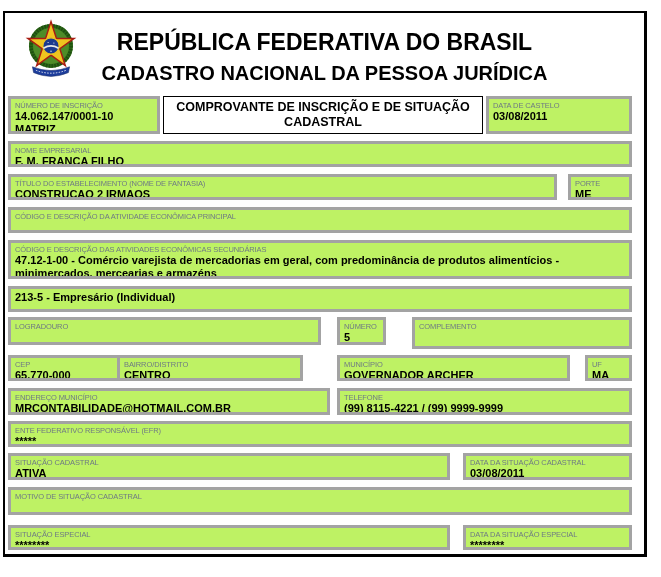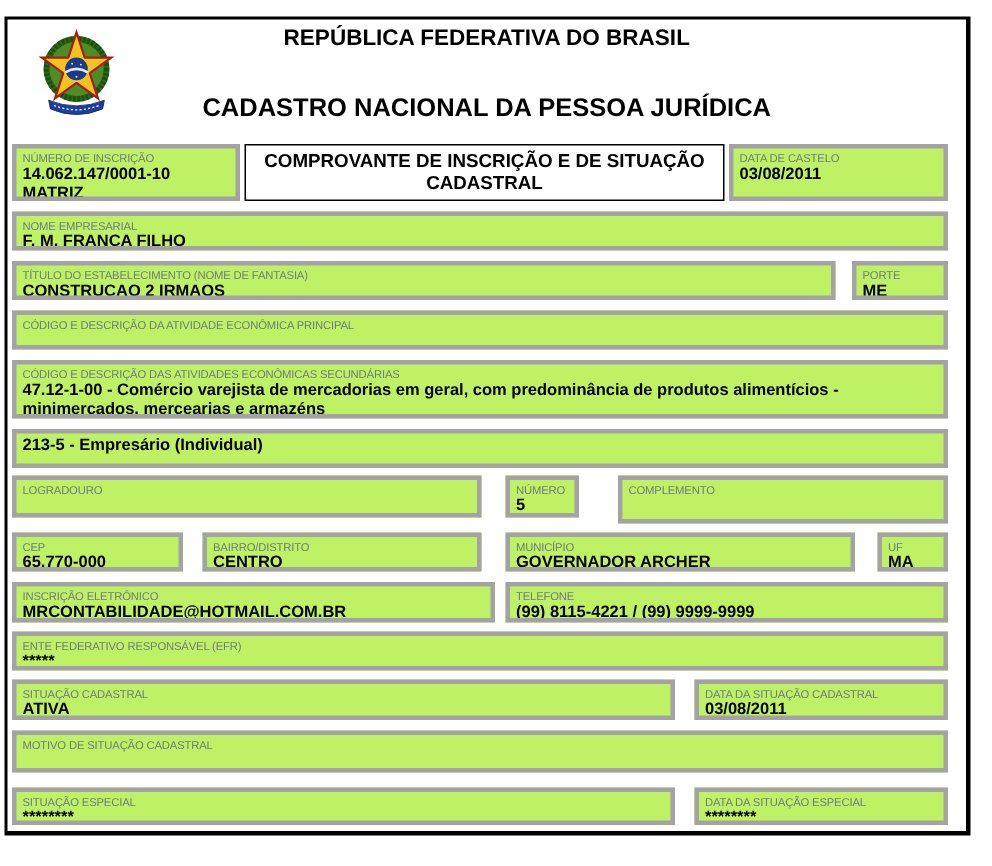--- a/index.html
+++ b/index.html
@@ -8,24 +8,24 @@
     font-family:"Liberation Sans","DejaVu Sans",sans-serif;
     position:relative;overflow:hidden;
   }
   .doc{
     position:absolute;left:3px;top:11px;width:644px;height:546px;
     border-style:solid;border-color:#000;border-width:2px 3px 3px 2px;
     box-sizing:border-box;background:#fff;
   }
   .inner{position:absolute;left:0;top:0;width:639px;height:541px;}
   .coa{position:absolute;left:17px;top:5px;width:58px;height:64px;}
-  .t1{position:absolute;left:0;top:4px;width:100%;text-align:center;
-      font-size:15px;font-weight:bold;color:#000;letter-spacing:0px;}
+  .t1{position:absolute;left:0;top:16px;width:100%;text-align:center;
+      font-size:23px;font-weight:bold;color:#000;letter-spacing:0px;}
   .t2{position:absolute;left:0;top:49px;width:100%;text-align:center;
-      font-size:17px;font-weight:bold;color:#000;}
+      font-size:20px;font-weight:bold;color:#000;}
   .fbox{
     position:absolute;border:3px solid #a3a3a3;box-sizing:border-box;
     padding:2px 4px 0 4px;background:#bef264;overflow:hidden;
   }
   .lbl{
     display:block;font-size:7.5px;color:#6e7984;letter-spacing:-0.1px;
     line-height:9px;white-space:nowrap;
   }
   .val{
     font-size:11px;font-weight:bold;color:#000;line-height:12.5px;
@@ -106,35 +106,35 @@
     </div>
     <div class="fbox" style="left:407px;top:304px;width:220px;height:32px">
       <span class="lbl">COMPLEMENTO</span>
       <div class="val"></div>
     </div>
 
     <div class="fbox" style="left:3px;top:342px;width:114px;height:26px">
       <span class="lbl">CEP</span>
       <div class="val">65.770-000</div>
     </div>
-    <div class="fbox" style="left:130px;top:342px;width:186px;height:26px">
+    <div class="fbox" style="left:112px;top:342px;width:186px;height:26px">
       <span class="lbl">BAIRRO/DISTRITO</span>
       <div class="val">CENTRO</div>
     </div>
     <div class="fbox" style="left:332px;top:342px;width:233px;height:26px">
       <span class="lbl">MUNICÍPIO</span>
       <div class="val">GOVERNADOR ARCHER</div>
     </div>
     <div class="fbox" style="left:580px;top:342px;width:47px;height:26px">
       <span class="lbl">UF</span>
       <div class="val">MA</div>
     </div>
 
     <div class="fbox" style="left:3px;top:375px;width:322px;height:27px">
-      <span class="lbl">INSCRIÇÃO ELETRÔNICO</span>
+      <span class="lbl">ENDEREÇO MUNICÍPIO</span>
       <div class="val">MRCONTABILIDADE@HOTMAIL.COM.BR</div>
     </div>
     <div class="fbox" style="left:332px;top:375px;width:295px;height:27px">
       <span class="lbl">TELEFONE</span>
       <div class="val">(99) 8115-4221 / (99) 9999-9999</div>
     </div>
 
     <div class="fbox" style="left:3px;top:408px;width:624px;height:26px">
       <span class="lbl">ENTE FEDERATIVO RESPONSÁVEL (EFR)</span>
       <div class="val">*****</div>

